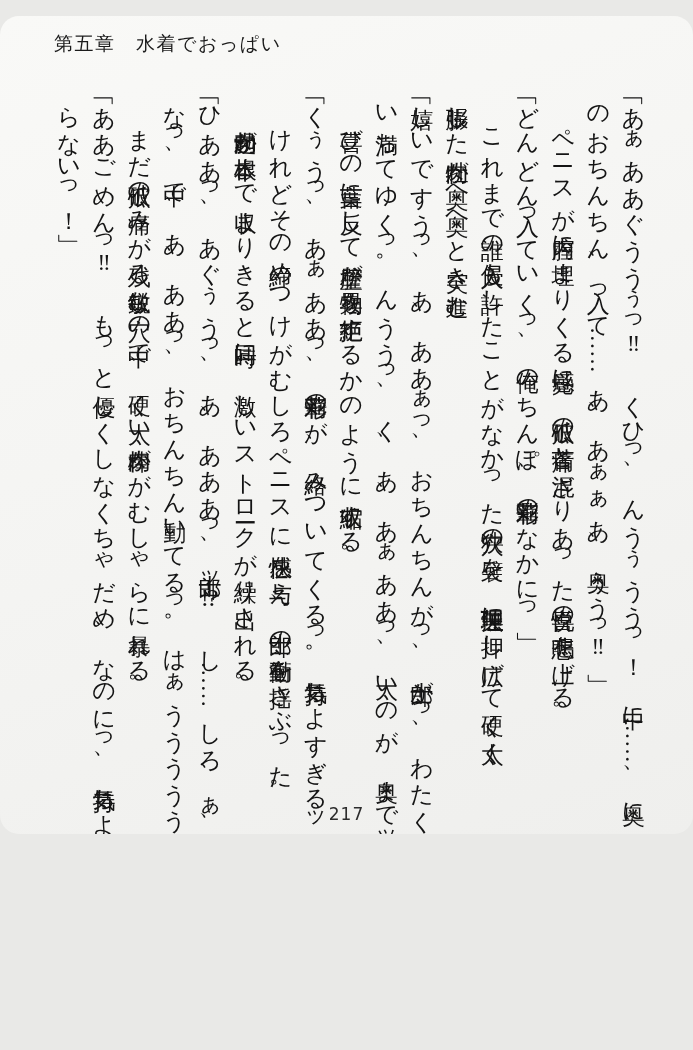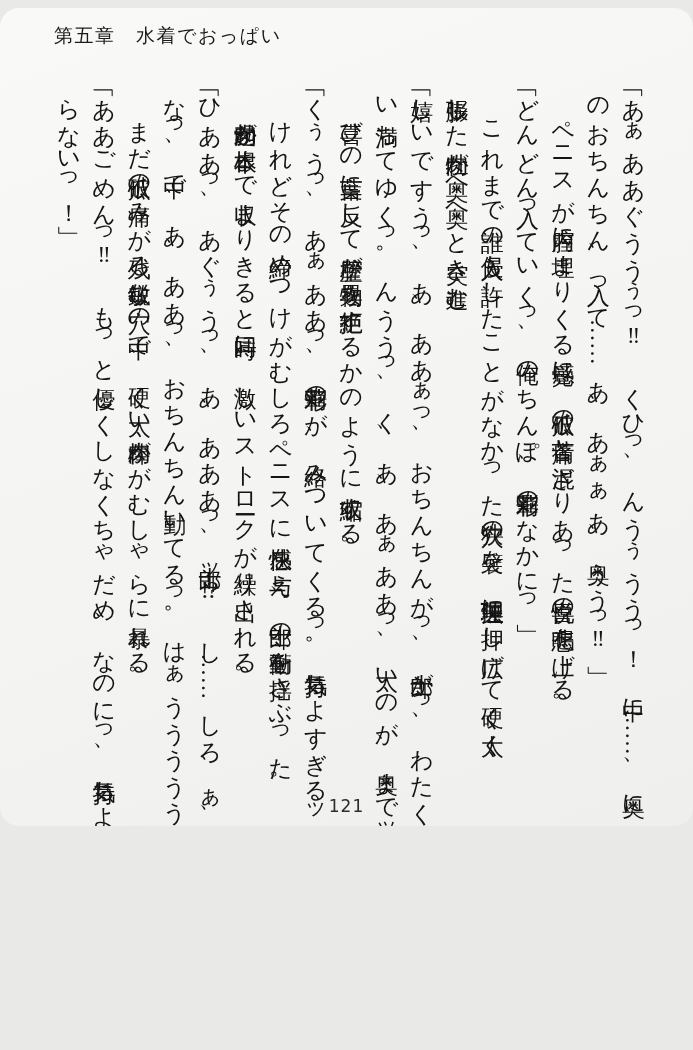--- a/index.html
+++ b/index.html
@@ -4,21 +4,21 @@
 <style>
   html, body {
     margin: 0;
     padding: 0;
     background: #e9e9e7;
   }
   .page {
     position: relative;
     width: 693px;
     height: 818px;
-    margin: 8px auto;
+    margin: 16px auto;
     background: linear-gradient(160deg, #f9f9f7 0%, #f4f4f2 55%, #efefed 100%);
     overflow: hidden;
     font-family: "Liberation Serif", "DejaVu Serif", serif;
     color: #161616;
     border-radius: 19px;
   }
   .running-head {
     position: absolute;
     top: 15px;
     left: 54px;
@@ -73,14 +73,14 @@
       <div class="text-line">「くぅうっ、あぁああっ、彩莉華のが、絡みついてくるっ。気持ちよすぎるッ！」</div>
       <div class="text-line">　けれどその締めつけがむしろペニスに快感を与え、士郎の衝動を揺さぶった。</div>
       <div class="text-line">　勃起肉が根本まで収まりきると同時に、激しいストロークが繰り出される。</div>
       <div class="text-line">「ひああっ、あぐぅうっ、あ、あああっ、士郎ッ⁉　し……しろ、ぁ、あぁああっ、そん</div>
       <div class="text-line">なっ、中で、あ、ああっ、おちんちん動いてるっ。はぁうううううぅっ‼」</div>
       <div class="text-line">　まだ破瓜の痛みが残る鋭敏な穴の中で、硬く太い肉棒ががむしゃらに暴れる。</div>
       <div class="text-line">「ああごめんっ‼　もっと優しくしなくちゃだめ、なのにっ、気持ちよすぎて腰が、止ま</div>
       <div class="text-line">らないっ！」</div>
     </div>
 
-  <div class="folio">121</div>
+  <div class="folio">217</div>
 </div>
 
 </body></html>

